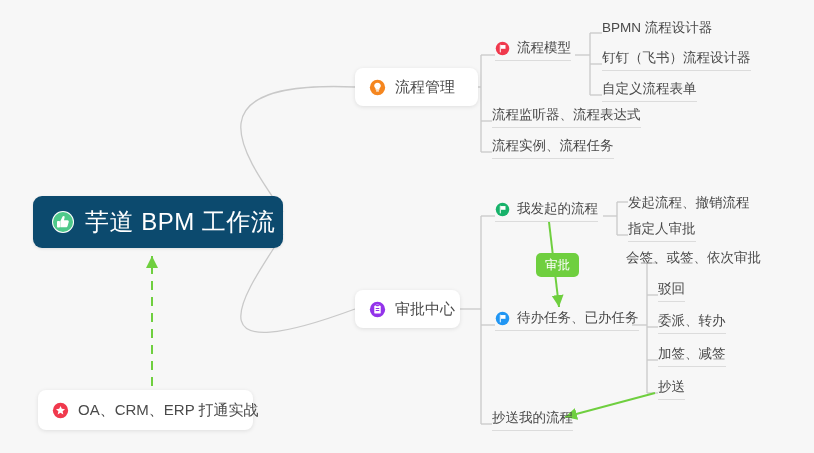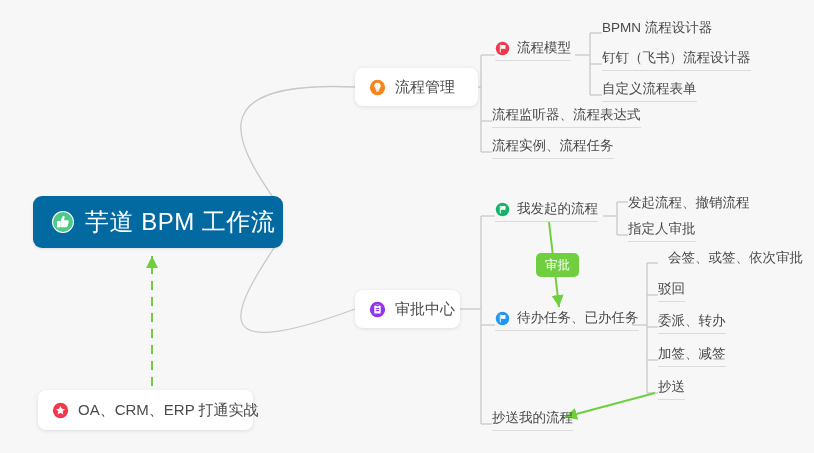--- a/index.html
+++ b/index.html
@@ -22,21 +22,21 @@
     left: 0; top: 0;
     width: 814px; height: 453px;
     pointer-events: none;
   }
 
   
   .root-node {
     position: absolute;
     left: 33px; top: 196px;
     width: 250px; height: 52px;
-    background: #0369a1;
+    background: #0c4a6e;
     border-radius: 9px;
     display: flex;
     align-items: center;
     padding-left: 18px;
     box-shadow: 0 1px 3px rgba(0,0,0,.10);
   }
   .root-label {
     color: #ffffff;
     font-size: 24px;
     letter-spacing: .5px;
@@ -264,21 +264,21 @@
   </div>
 
   <div class="leaf noline" style="left:628px; top:191px;">
     <span>发起流程、撤销流程</span>
   </div>
 
   <div class="leaf" style="left:628px; top:218px;">
     <span>指定人审批</span>
   </div>
 
-  <div class="leaf noline" style="left:626px; top:246px;margin-left:42px;">
+  <div class="leaf noline" style="left:626px; top:246px;">
     <span>会签、或签、依次审批</span>
   </div>
 
   <div class="leaf" style="left:658px; top:278px;">
     <span>驳回</span>
   </div>
 
   <div class="leaf" style="left:658px; top:310px;">
     <span>委派、转办</span>
   </div>

